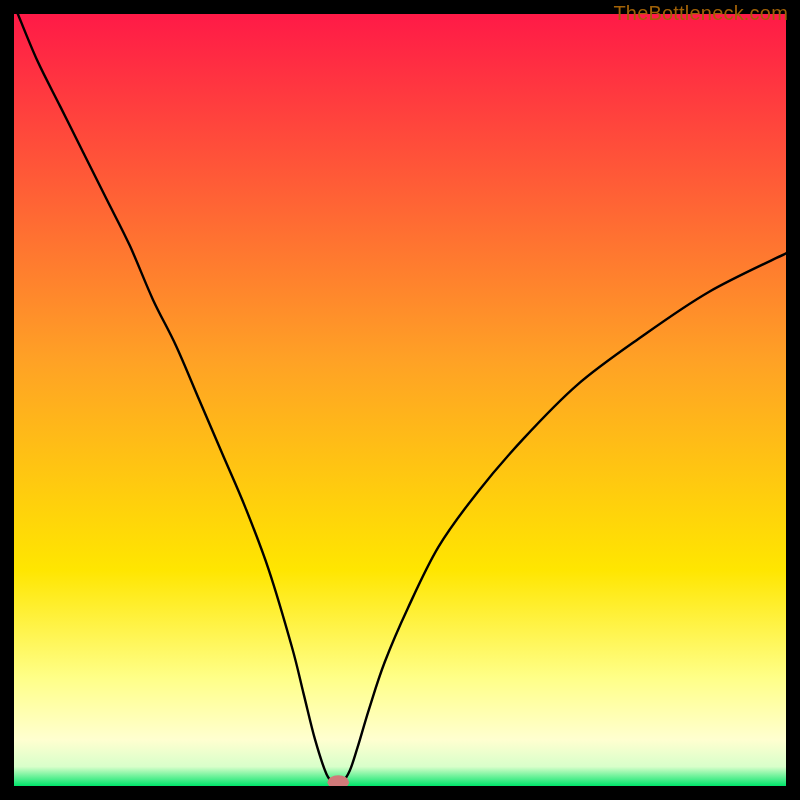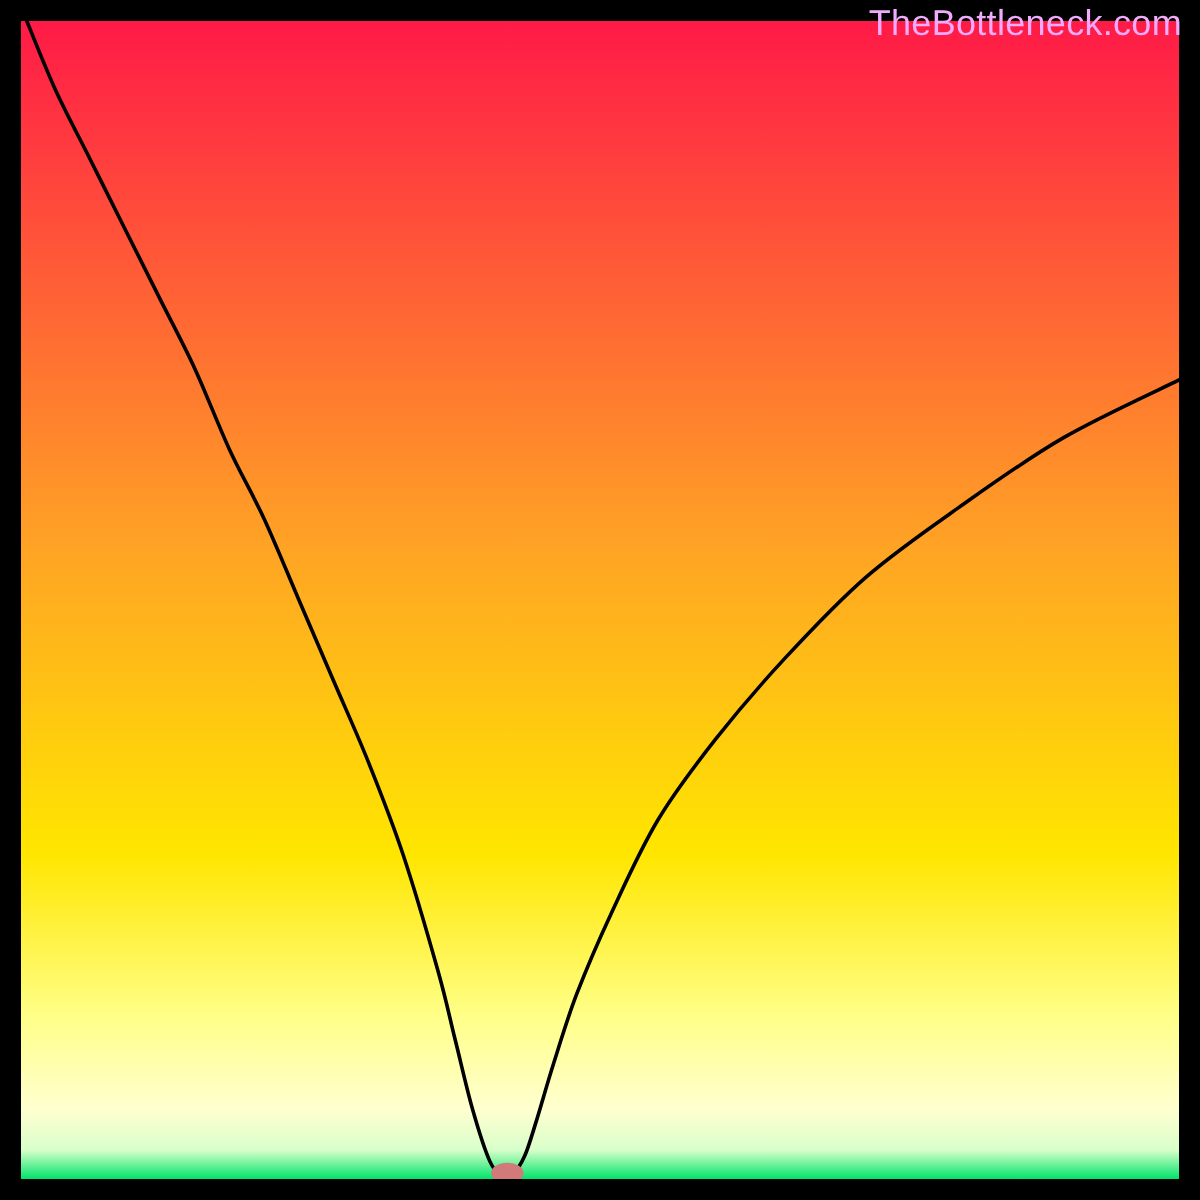--- a/index.html
+++ b/index.html
@@ -23,22 +23,22 @@
     position: absolute;
     left: 14px;
     top: 14px;
     width: 772px;
     height: 772px;
   }
   .watermark {
     position: absolute;
     top: 2px;
     right: 12px;
-    color: #f0abfc;
-    font-size: 24px;
+    color: #a16207;
+    font-size: 20px;
     letter-spacing: 0.2px;
     font-weight: 400;
   }
 </style>
 </head>
 <body>
 
 <div class="frame"></div>
 
 <svg class="plot" viewBox="0 0 772 772" preserveAspectRatio="none">

